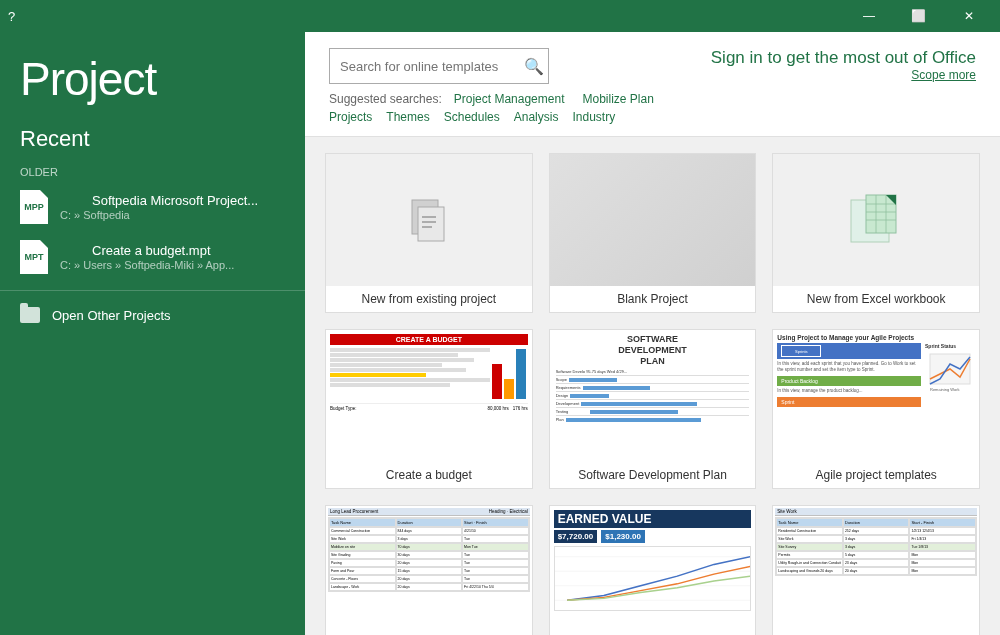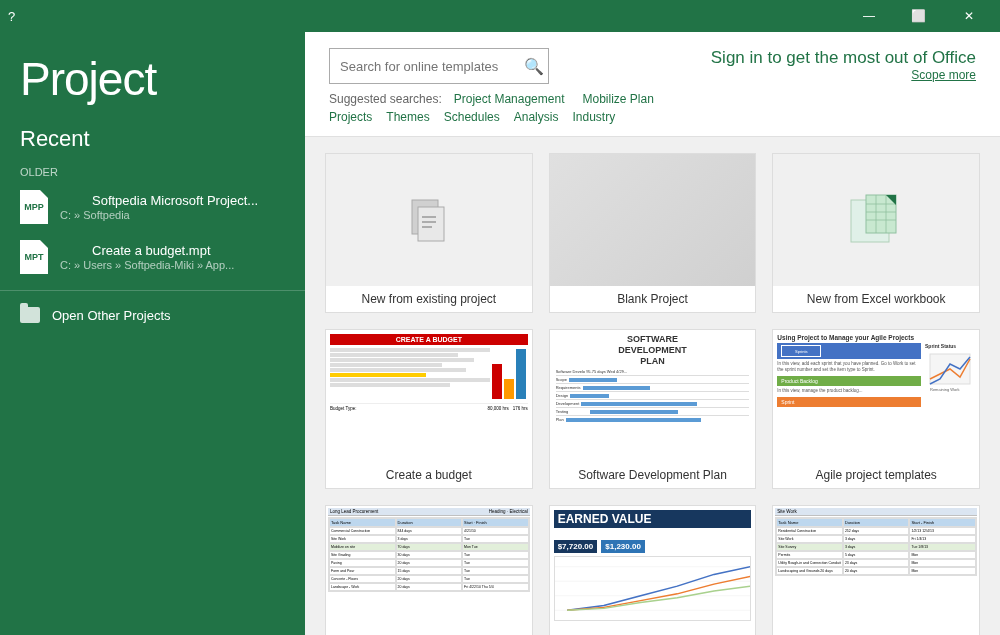--- a/index.html
+++ b/index.html
@@ -677,21 +677,21 @@
               </div>
             </div>
           </div>
 
         </div>
 
         <div class="template-card">
           <div class="template-preview">
             <div class="preview-earned">
               <div style="background:#17375e;color:#fff;font-size:12px;font-weight:bold;padding:2px 4px;">EARNED VALUE</div>
-              <div style="display:flex;gap:4px;margin-top:12px;">
+              <div style="display:flex;gap:4px;margin-top:2px;">
                 <div style="background:#17375e;color:#fff;padding:2px 4px;font-size:8px;font-weight:bold;">$7,720.00</div>
                 <div style="background:#2e74b5;color:#fff;padding:2px 4px;font-size:8px;font-weight:bold;text-align:center;">$1,230.00</div>
               </div>
               <div style="height:65px;position:relative;border:1px solid #ddd;margin-top:3px;">
                 <svg width="100%" height="100%" viewBox="0 0 160 65" preserveAspectRatio="none">
                   <line x1="0" y1="55" x2="160" y2="55" stroke="#eee" stroke-width="0.5"></line>
                   <line x1="0" y1="40" x2="160" y2="40" stroke="#eee" stroke-width="0.5"></line>
                   <line x1="0" y1="25" x2="160" y2="25" stroke="#eee" stroke-width="0.5"></line>
                   <line x1="0" y1="10" x2="160" y2="10" stroke="#eee" stroke-width="0.5"></line>
                   <polyline points="10,55 40,50 70,40 100,30 130,18 160,10" fill="none" stroke="#4472c4" stroke-width="1.5"></polyline>

